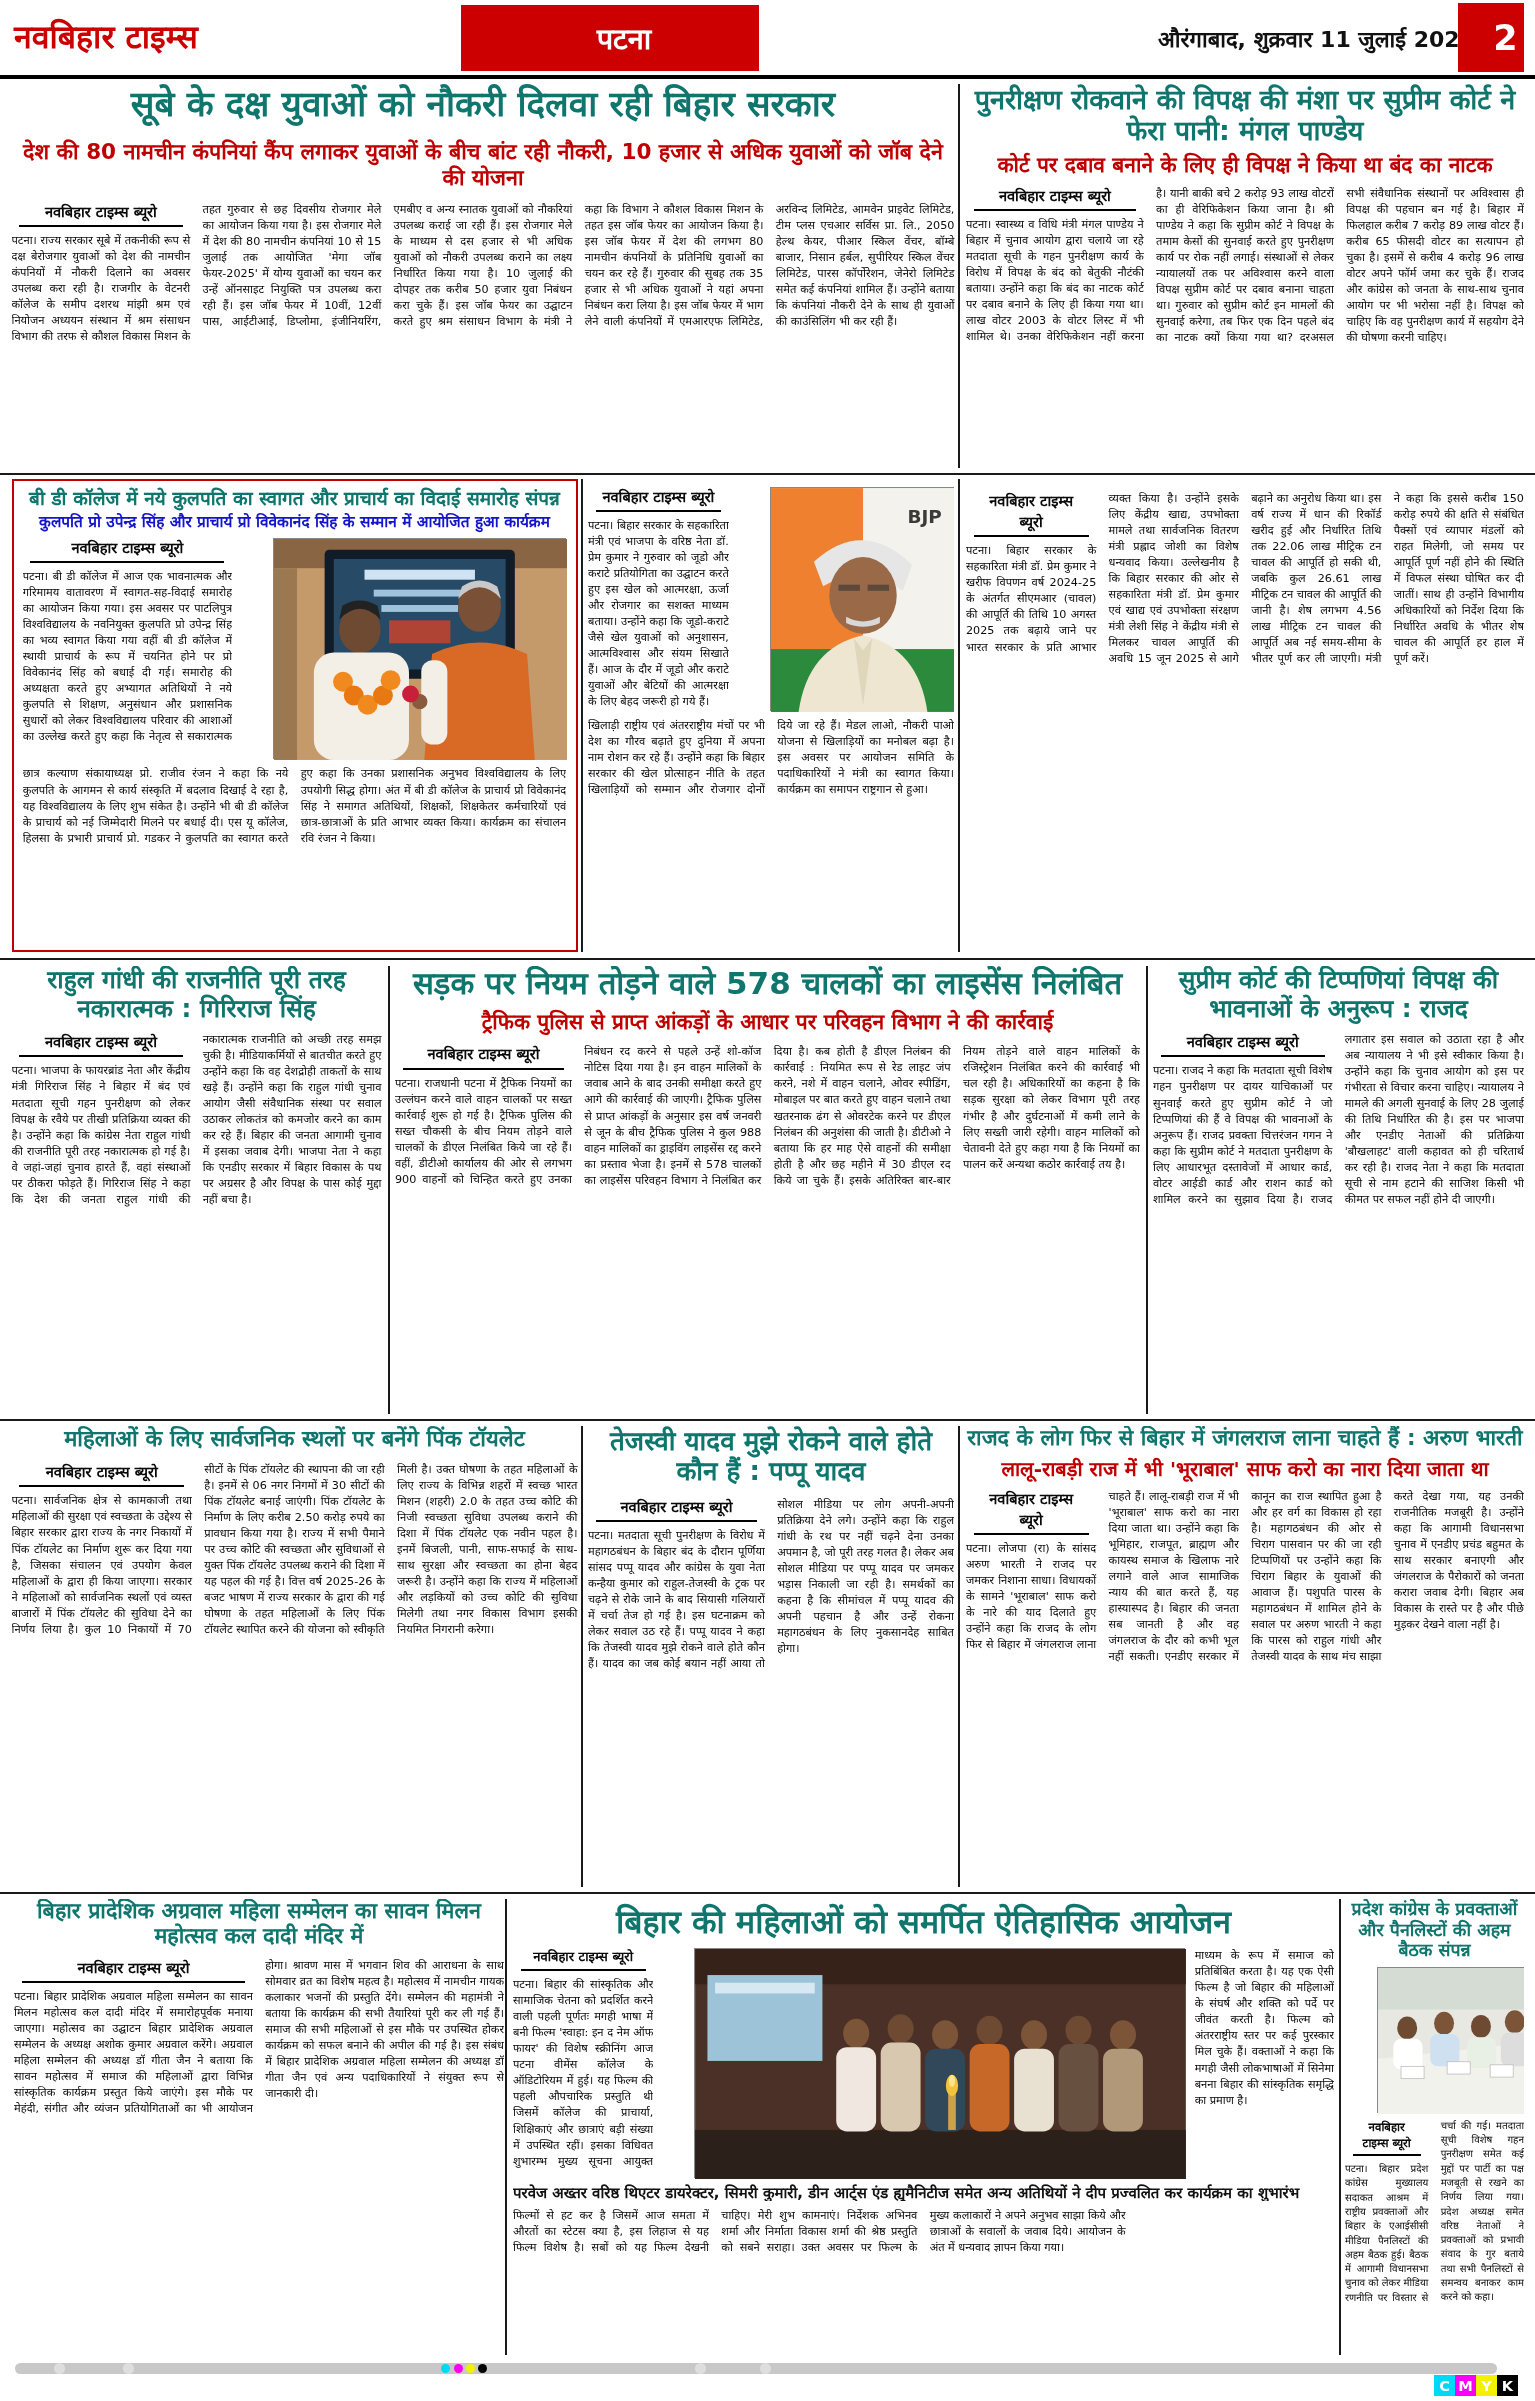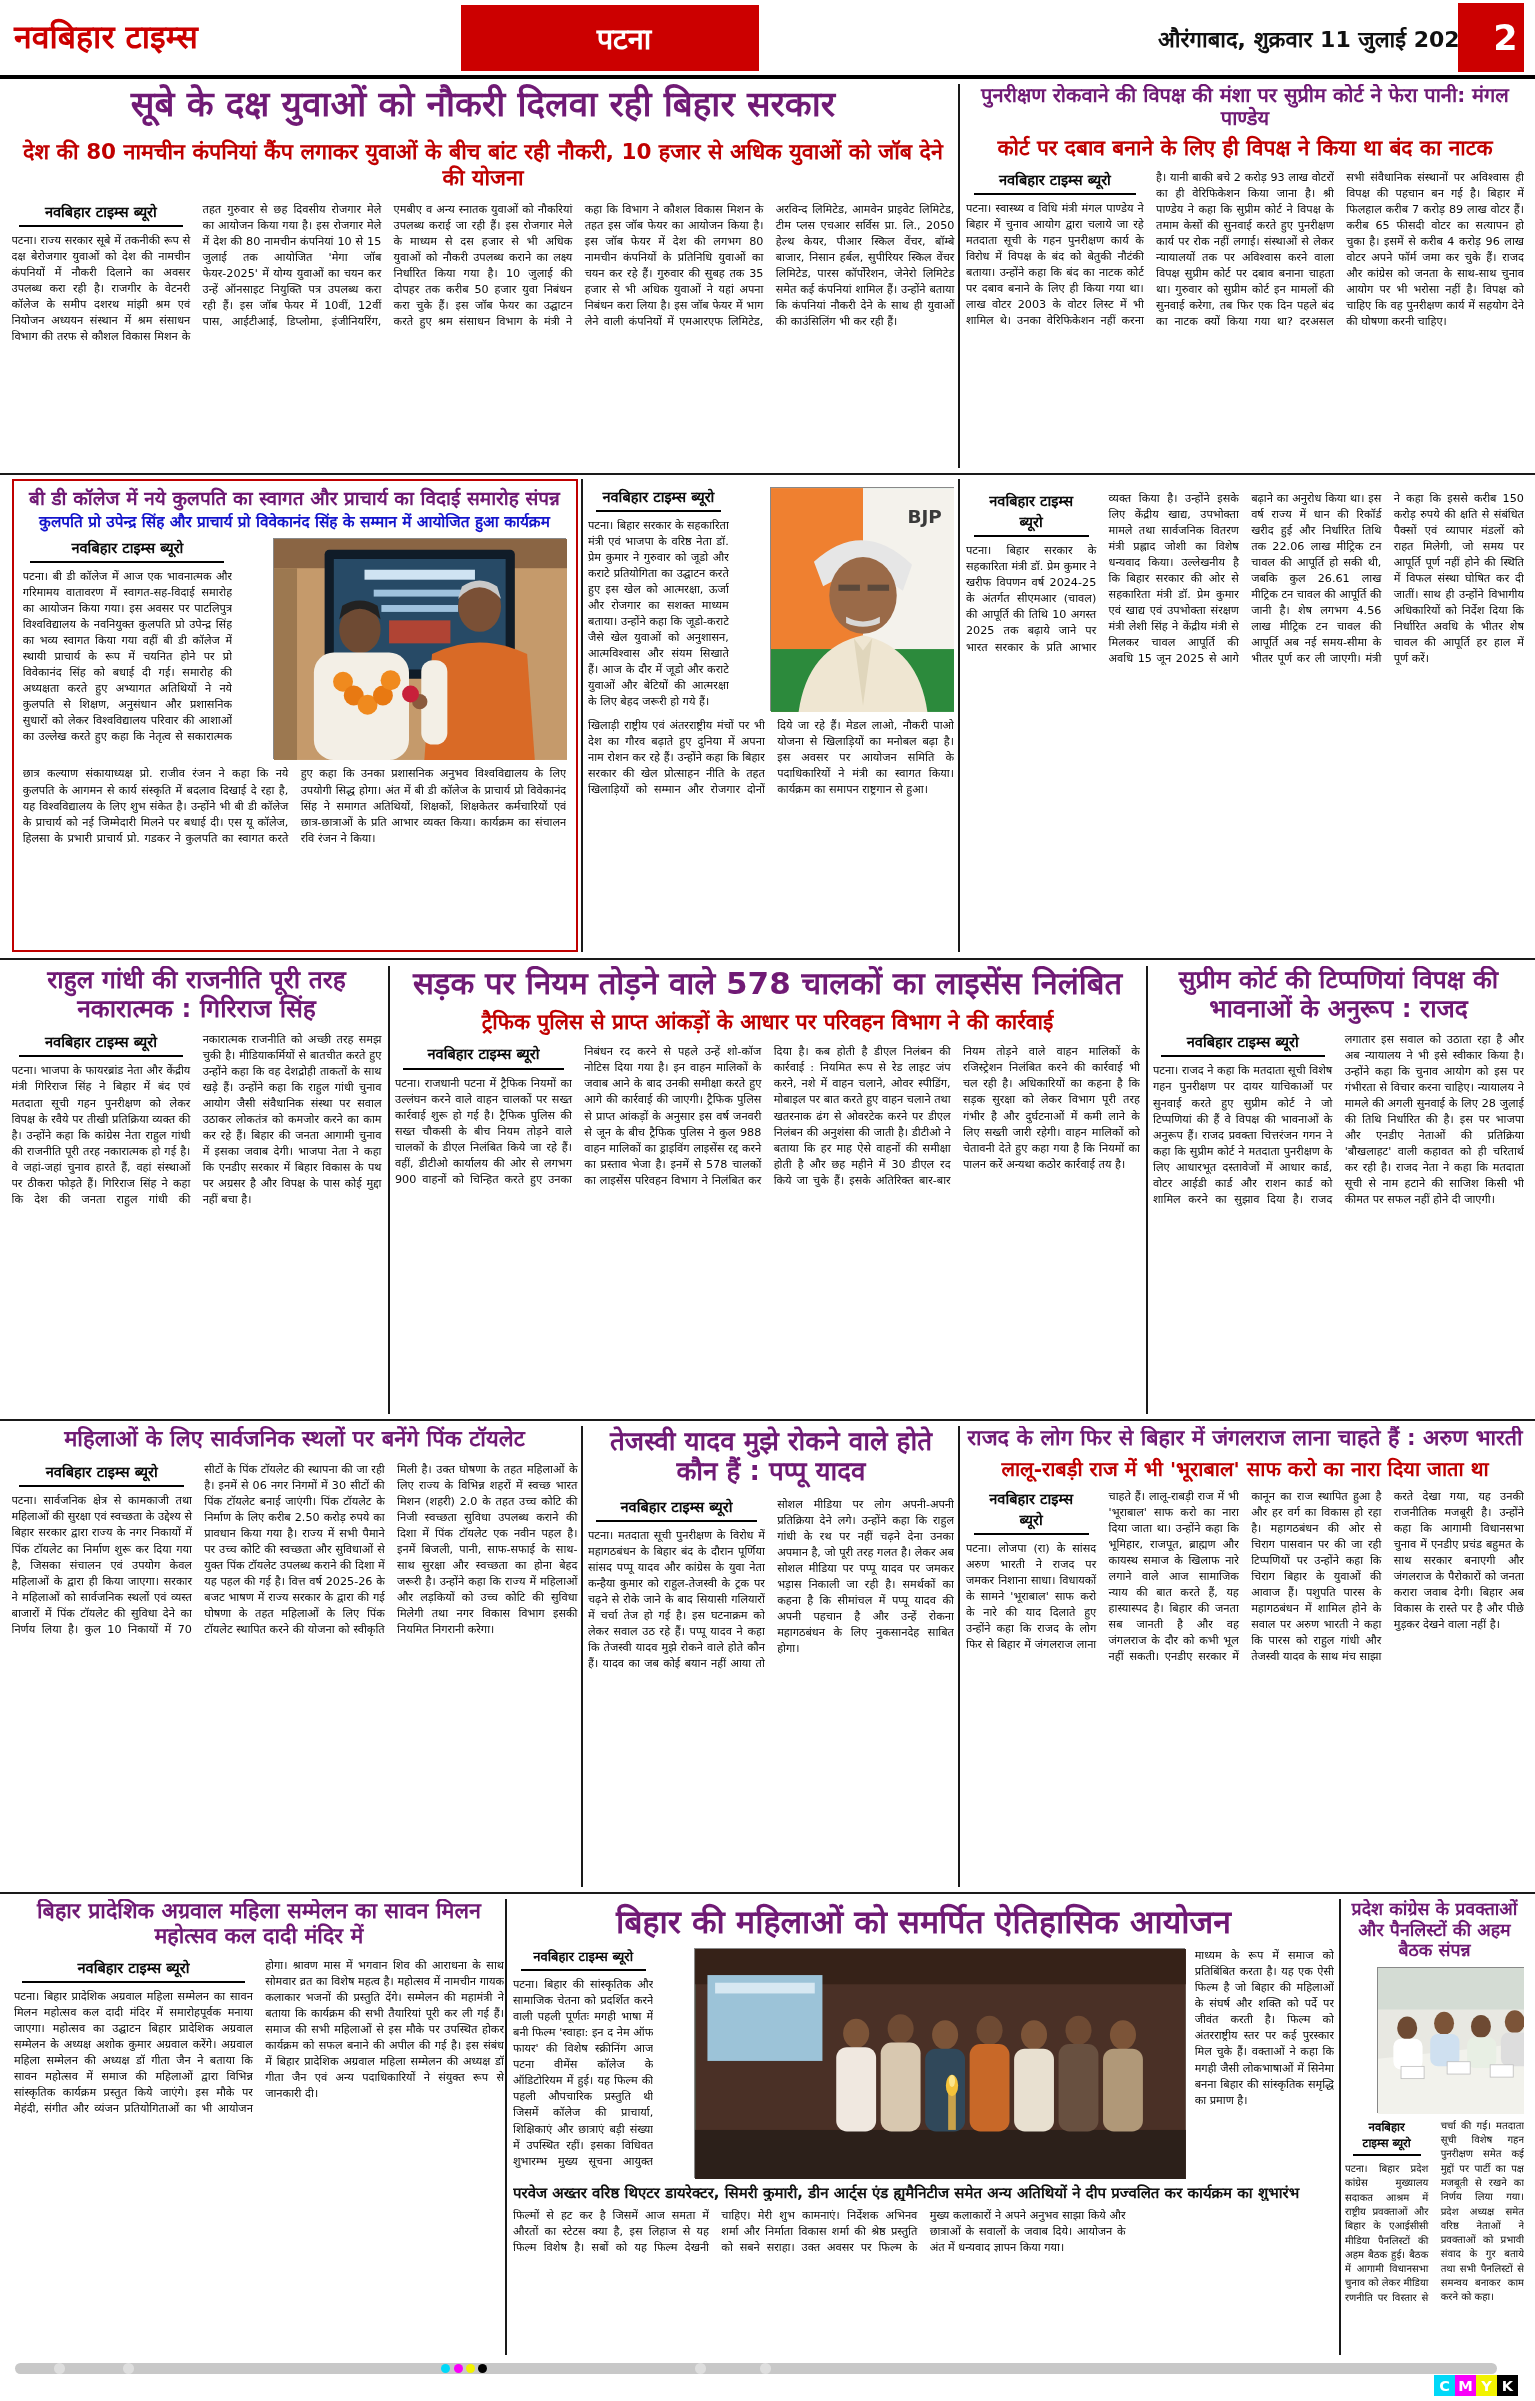--- a/index.html
+++ b/index.html
@@ -1,20 +1,20 @@
 <!DOCTYPE html>
 <html style="font-size:12.3px"><head>
 <meta charset="utf-8">
 <style>
   html,body{margin:0;padding:0;background:#9a9a9a;}
   .page{position:relative;width:1535px;height:2401px;background:#ffffff;
         font-family:"DejaVu Sans",sans-serif;color:#111;overflow:hidden;}
   .abs{position:absolute;}
   .art{position:absolute;overflow:hidden;}
-  .hl{font-weight:bold;text-align:center;line-height:1.16;color:#701a75;margin:0;}
+  .hl{font-weight:bold;text-align:center;line-height:1.16;color:#0f766e;margin:0;}
   .subr{color:#c00000;font-weight:bold;text-align:center;line-height:1.22;margin:0;}
   .subb{color:#1414cc;font-weight:bold;text-align:center;line-height:1.22;margin:0;}
   .byl{display:block;font-weight:bold;font-size:14.6px;text-align:center;
        border-bottom:2.3px double #000;padding:0 3.1px 2.3px;margin:0 7.7px 6.1px;}
   .bt{font-size:11.2px;text-align:justify;line-height:1.43;color:#0a0a0a;
       overflow:hidden;column-gap:12.3px;}
   .c1{column-count:1}.c2{column-count:2}.c3{column-count:3}.c4{column-count:4}.c5{column-count:5}
   .vr{position:absolute;width:1.5px;background:#1a1a1a;}
   .hrule{position:absolute;left:0;width:1535px;height:1.5px;background:#1a1a1a;}
   .row{display:flex;gap:9.2px;}
@@ -39,21 +39,21 @@
 
   <div class="art" style="left:11.5px;top:84px;width:943px;height:384px;">
     <h1 class="hl" style="font-size:35px;">सूबे के दक्ष युवाओं को नौकरी दिलवा रही बिहार सरकार</h1>
     <div class="subr" style="font-size:21.5px;margin-top:14px;">देश की 80 नामचीन कंपनियां कैंप लगाकर युवाओं के बीच बांट रही नौकरी, 10 हजार से अधिक युवाओं को जॉब देने की योजना</div>
     <div class="bt c5" style="height:192px;margin-top:10.7px;">
       <span class="byl">नवबिहार टाइम्स ब्यूरो</span><span>पटना। राज्य सरकार सूबे में तकनीकी रूप से दक्ष बेरोजगार युवाओं को देश की नामचीन कंपनियों में नौकरी दिलाने का अवसर उपलब्ध करा रही है। राजगीर के वेटनरी कॉलेज के समीप दशरथ मांझी श्रम एवं नियोजन अध्ययन संस्थान में श्रम संसाधन विभाग की तरफ से कौशल विकास मिशन के तहत गुरुवार से छह दिवसीय रोजगार मेले का आयोजन किया गया है। इस रोजगार मेले में देश की 80 नामचीन कंपनियां 10 से 15 जुलाई तक आयोजित 'मेगा जॉब फेयर-2025' में योग्य युवाओं का चयन कर उन्हें ऑनसाइट नियुक्ति पत्र उपलब्ध करा रही हैं। इस जॉब फेयर में 10वीं, 12वीं पास, आईटीआई, डिप्लोमा, इंजीनियरिंग, एमबीए व अन्य स्नातक युवाओं को नौकरियां उपलब्ध कराई जा रही हैं। इस रोजगार मेले के माध्यम से दस हजार से भी अधिक युवाओं को नौकरी उपलब्ध कराने का लक्ष्य निर्धारित किया गया है। 10 जुलाई की दोपहर तक करीब 50 हजार युवा निबंधन करा चुके हैं। इस जॉब फेयर का उद्घाटन करते हुए श्रम संसाधन विभाग के मंत्री ने कहा कि विभाग ने कौशल विकास मिशन के तहत इस जॉब फेयर का आयोजन किया है। इस जॉब फेयर में देश की लगभग 80 नामचीन कंपनियों के प्रतिनिधि युवाओं का चयन कर रहे हैं। गुरुवार की सुबह तक 35 हजार से भी अधिक युवाओं ने यहां अपना निबंधन करा लिया है। इस जॉब फेयर में भाग लेने वाली कंपनियों में एमआरएफ लिमिटेड, अरविन्द लिमिटेड, आमवेन प्राइवेट लिमिटेड, टीम प्लस एचआर सर्विस प्रा. लि., 2050 हेल्थ केयर, पीआर स्किल वेंचर, बॉम्बे बाजार, निसान हर्बल, सुपीरियर स्किल वेंचर लिमिटेड, पारस कॉर्पोरेशन, जेनेरो लिमिटेड समेत कई कंपनियां शामिल हैं। उन्होंने बताया कि कंपनियां नौकरी देने के साथ ही युवाओं की काउंसिलिंग भी कर रही हैं।</span>
     </div>
   </div>
   <div class="vr" style="left:958px;top:84px;height:384px;"></div>
   <div class="art" style="left:966px;top:84px;width:558px;height:384px;">
-    <h2 class="hl" style="font-size:20px;">पुनरीक्षण रोकवाने की विपक्ष की मंशा पर सुप्रीम कोर्ट ने फेरा पानी: मंगल पाण्डेय</h2>
+    <h2 class="hl" style="font-size:27px;">पुनरीक्षण रोकवाने की विपक्ष की मंशा पर सुप्रीम कोर्ट ने फेरा पानी: मंगल पाण्डेय</h2>
     <div class="subr" style="font-size:21px;margin-top:6.1px;">कोर्ट पर दबाव बनाने के लिए ही विपक्ष ने किया था बंद का नाटक</div>
     <div class="bt c3" style="height:215px;margin-top:7.7px;">
       <span class="byl">नवबिहार टाइम्स ब्यूरो</span><span>पटना। स्वास्थ्य व विधि मंत्री मंगल पाण्डेय ने बिहार में चुनाव आयोग द्वारा चलाये जा रहे मतदाता सूची के गहन पुनरीक्षण कार्य के विरोध में विपक्ष के बंद को बेतुकी नौटंकी बताया। उन्होंने कहा कि बंद का नाटक कोर्ट पर दबाव बनाने के लिए ही किया गया था। लाख वोटर 2003 के वोटर लिस्ट में भी शामिल थे। उनका वेरिफिकेशन नहीं करना है। यानी बाकी बचे 2 करोड़ 93 लाख वोटरों का ही वेरिफिकेशन किया जाना है। श्री पाण्डेय ने कहा कि सुप्रीम कोर्ट ने विपक्ष के तमाम केसों की सुनवाई करते हुए पुनरीक्षण कार्य पर रोक नहीं लगाई। संस्थाओं से लेकर न्यायालयों तक पर अविश्वास करने वाला विपक्ष सुप्रीम कोर्ट पर दबाव बनाना चाहता था। गुरुवार को सुप्रीम कोर्ट इन मामलों की सुनवाई करेगा, तब फिर एक दिन पहले बंद का नाटक क्यों किया गया था? दरअसल सभी संवैधानिक संस्थानों पर अविश्वास ही विपक्ष की पहचान बन गई है। बिहार में फिलहाल करीब 7 करोड़ 89 लाख वोटर हैं। करीब 65 फीसदी वोटर का सत्यापन हो चुका है। इसमें से करीब 4 करोड़ 96 लाख वोटर अपने फॉर्म जमा कर चुके हैं। राजद और कांग्रेस को जनता के साथ-साथ चुनाव आयोग पर भी भरोसा नहीं है। विपक्ष को चाहिए कि वह पुनरीक्षण कार्य में सहयोग देने की घोषणा करनी चाहिए।</span>
     </div>
   </div>
   <div class="hrule" style="top:473px;"></div>
 
   <div class="art" style="left:11.5px;top:479px;width:566px;height:473px;border:2.3px solid #c00000;box-sizing:border-box;padding:6.1px 9.2px;">
     <h2 class="hl" style="font-size:19px;">बी डी कॉलेज में नये कुलपति का स्वागत और प्राचार्य का विदाई समारोह संपन्न</h2>
     <div class="subb" style="font-size:15.4px;margin-top:3.8px;">कुलपति प्रो उपेन्द्र सिंह और प्राचार्य प्रो विवेकानंद सिंह के सम्मान में आयोजित हुआ कार्यक्रम</div>

